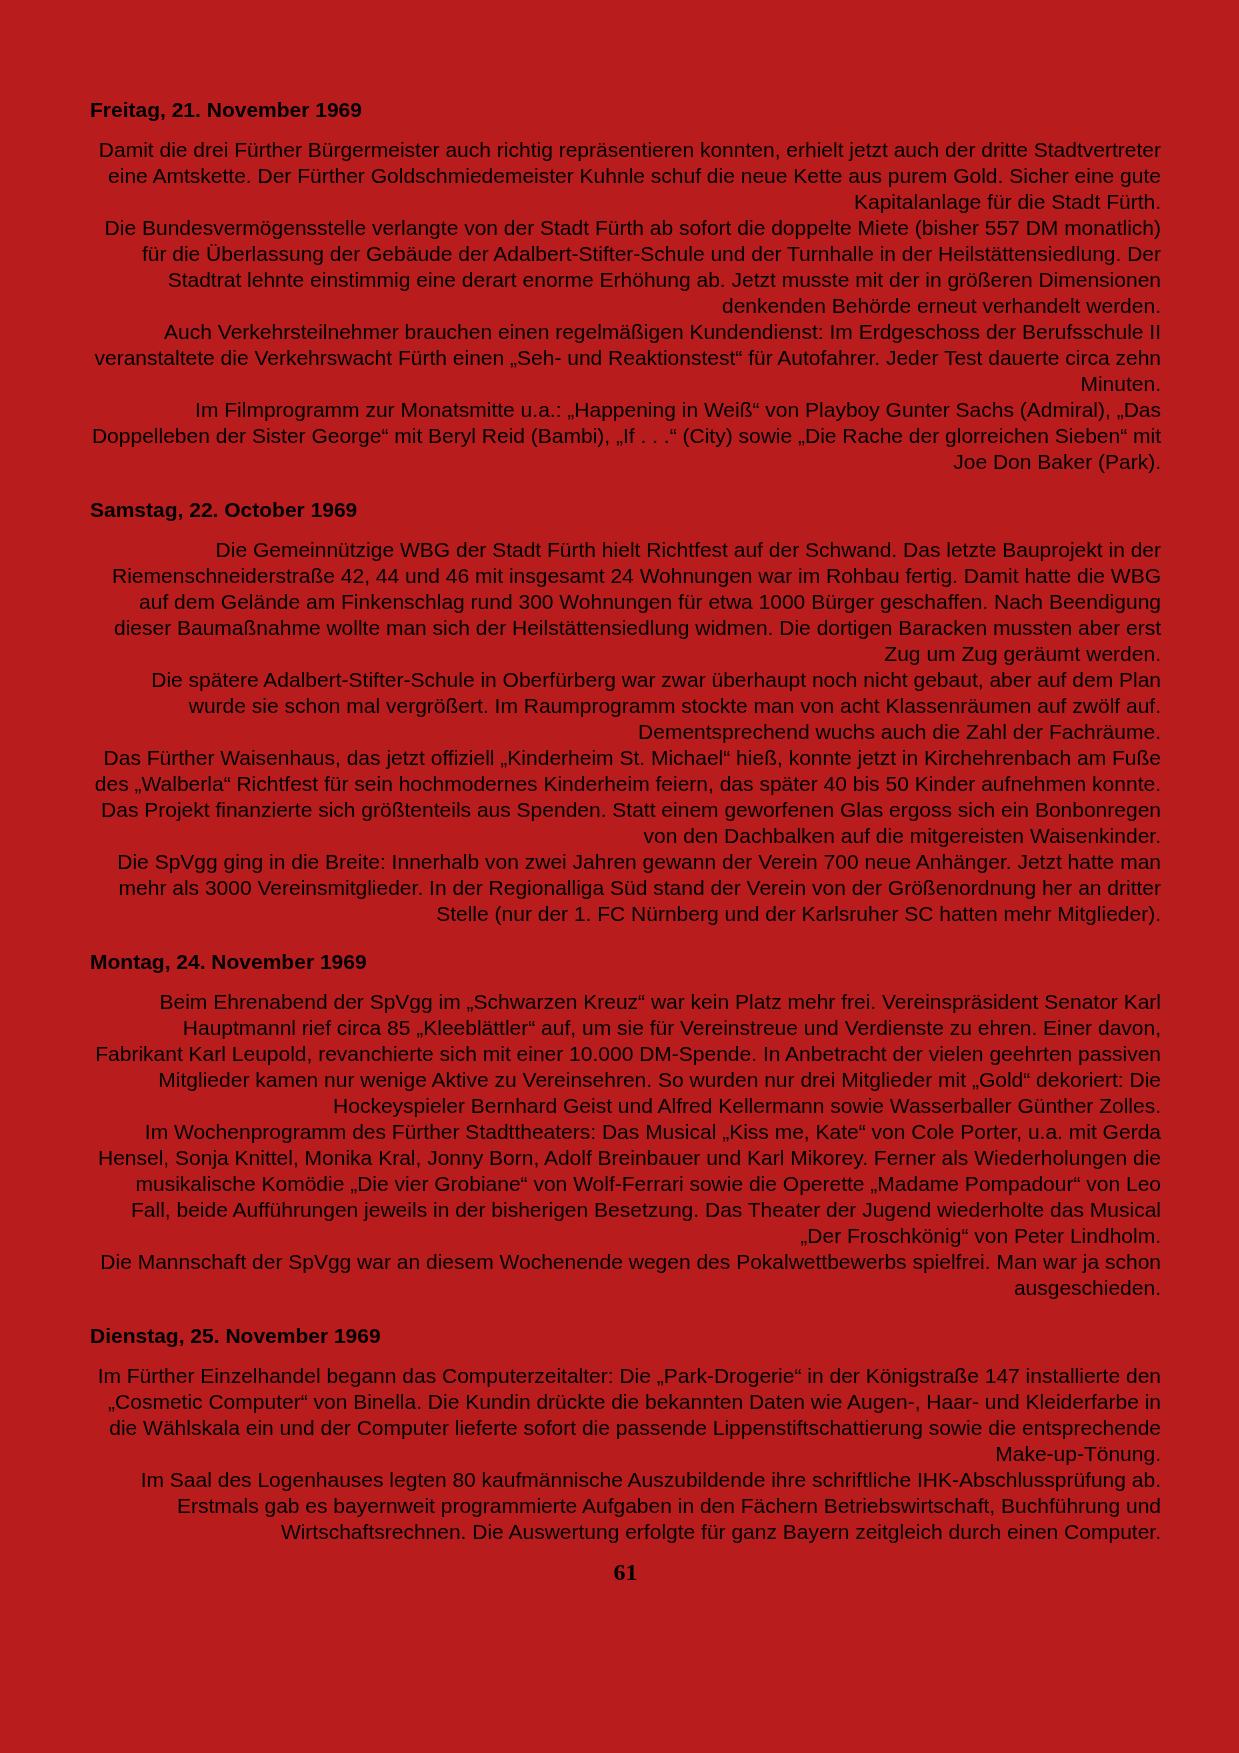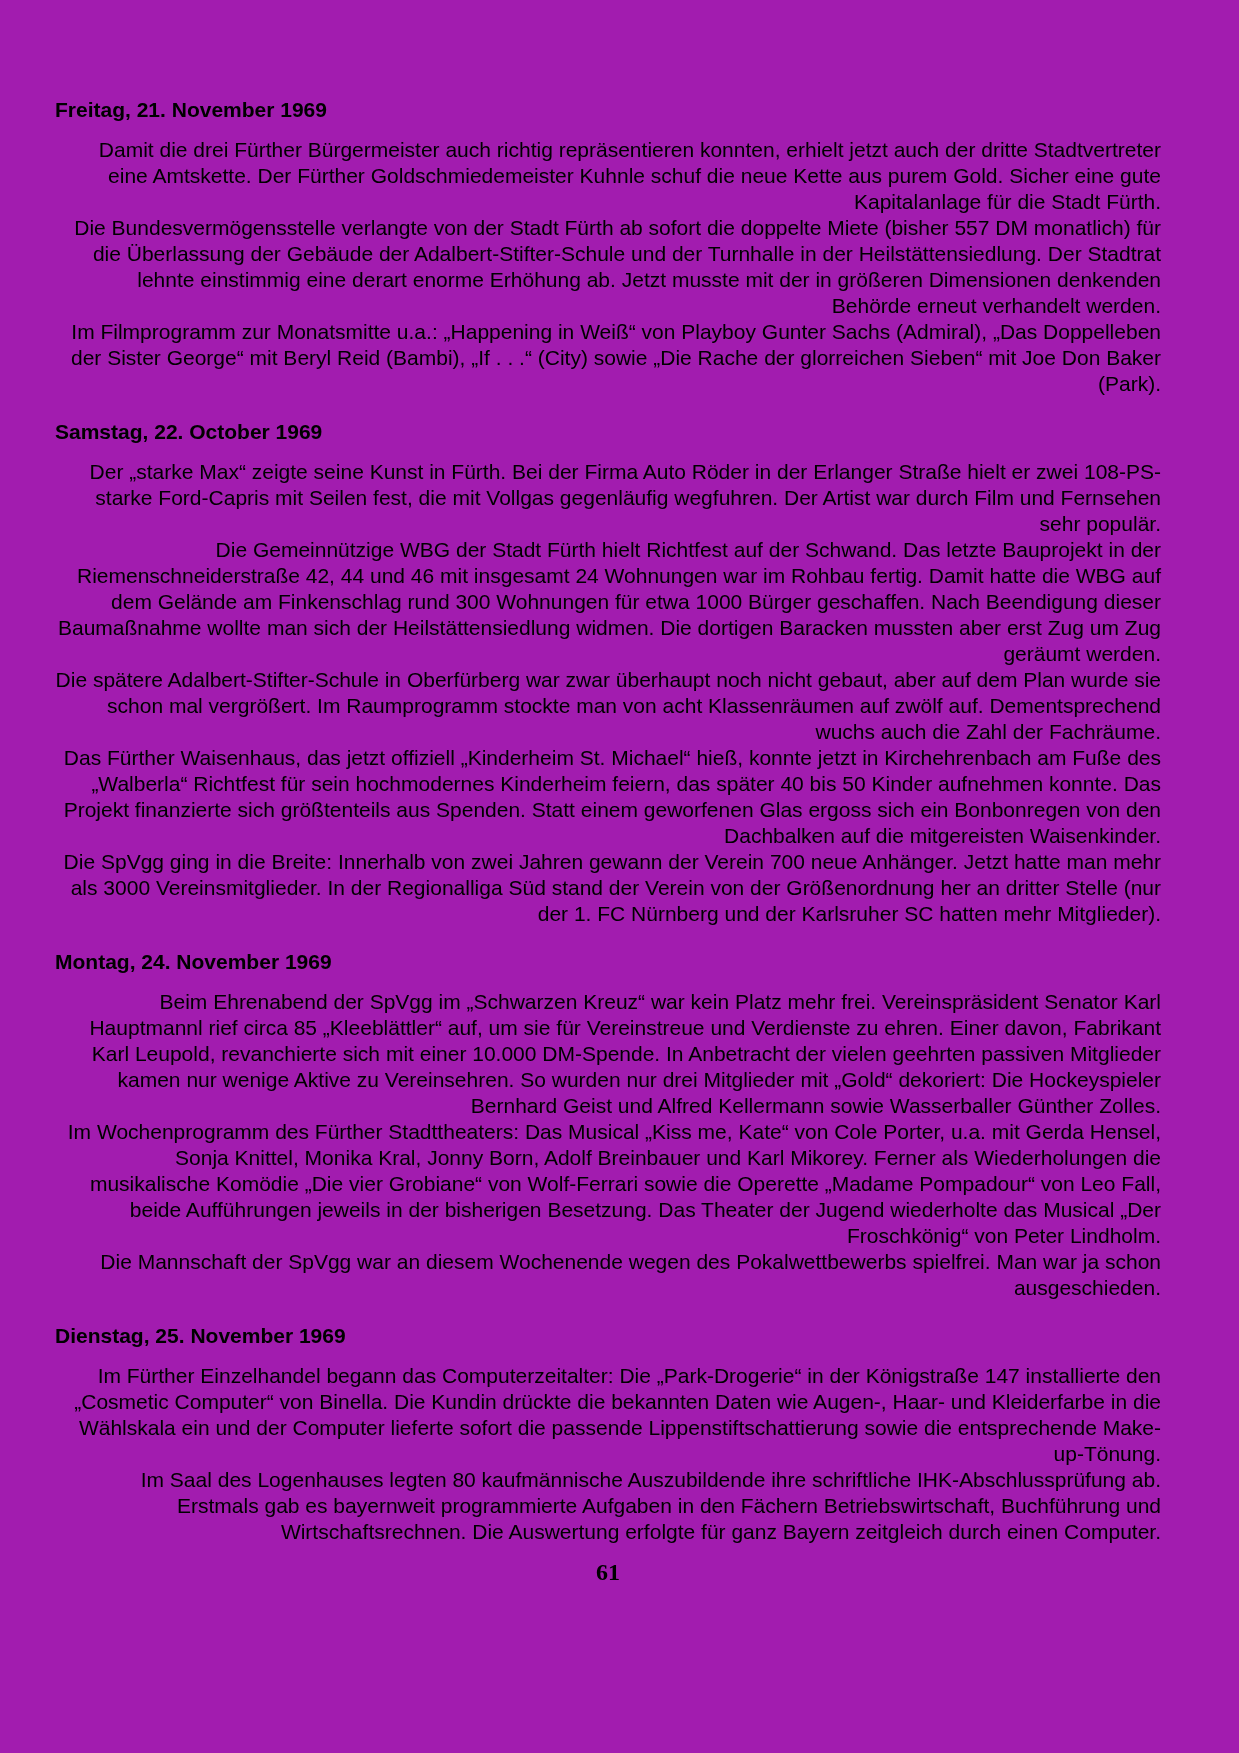--- a/index.html
+++ b/index.html
@@ -5,26 +5,26 @@
   html, body {
     margin: 0;
     padding: 0;
     background: #ffffff;
   }
   .page {
     position: relative;
     width: 1239px;
     height: 1753px;
     box-sizing: border-box;
-    background: #a21caf;
+    background: #b91c1c;
     color: #000000;
     font-family: "Liberation Sans", "DejaVu Sans", sans-serif;
     font-size: 21px;
     line-height: 26px;
-    padding: 97px 78px 0 55px;
+    padding: 97px 78px 0 90px;
     overflow: hidden;
   }
   .section h2 {
     font-size: 21px;
     line-height: 26px;
     font-weight: bold;
     margin: 14px 0 14px 0;
   }
   .section:first-of-type h2 {
     margin-top: 0;
@@ -47,26 +47,26 @@
 </style>
 </head>
 <body>
 
 <main class="page">
 
   <section class="section">
     <h2>Freitag, 21. November 1969</h2>
     <p>Damit die drei Fürther Bürgermeister auch richtig repräsentieren konnten, erhielt jetzt auch der dritte Stadtvertreter eine Amtskette. Der Fürther Goldschmiedemeister Kuhnle schuf die neue Kette aus purem Gold. Sicher eine gute Kapitalanlage für die Stadt Fürth.</p>
     <p>Die Bundesvermögensstelle verlangte von der Stadt Fürth ab sofort die doppelte Miete (bisher 557 DM monatlich) für die Überlassung der Gebäude der Adalbert-Stifter-Schule und der Turnhalle in der Heilstättensiedlung. Der Stadtrat lehnte einstimmig eine derart enorme Erhöhung ab. Jetzt musste mit der in größeren Dimensionen denkenden Behörde erneut verhandelt werden.</p>
+    <p>Auch Verkehrsteilnehmer brauchen einen regelmäßigen Kundendienst: Im Erdgeschoss der Berufsschule II veranstaltete die Verkehrswacht Fürth einen „Seh- und Reaktionstest“ für Autofahrer. Jeder Test dauerte circa zehn Minuten.</p>
     <p>Im Filmprogramm zur Monatsmitte u.a.: „Happening in Weiß“ von Playboy Gunter Sachs (Admiral), „Das Doppelleben der Sister George“ mit Beryl Reid (Bambi), „If . . .“ (City) sowie „Die Rache der glorreichen Sieben“ mit Joe Don Baker (Park).</p>
   </section>
 
   <section class="section">
     <h2>Samstag, 22. October 1969</h2>
-    <p>Der „starke Max“ zeigte seine Kunst in Fürth. Bei der Firma Auto Röder in der Erlanger Straße hielt er zwei 108-PS-starke Ford-Capris mit Seilen fest, die mit Vollgas gegenläufig wegfuhren. Der Artist war durch Film und Fernsehen sehr populär.</p>
     <p>Die Gemeinnützige WBG der Stadt Fürth hielt Richtfest auf der Schwand. Das letzte Bauprojekt in der Riemenschneiderstraße 42, 44 und 46 mit insgesamt 24 Wohnungen war im Rohbau fertig. Damit hatte die WBG auf dem Gelände am Finkenschlag rund 300 Wohnungen für etwa 1000 Bürger geschaffen. Nach Beendigung dieser Baumaßnahme wollte man sich der Heilstättensiedlung widmen. Die dortigen Baracken mussten aber erst Zug um Zug geräumt werden.</p>
     <p>Die spätere Adalbert-Stifter-Schule in Oberfürberg war zwar überhaupt noch nicht gebaut, aber auf dem Plan wurde sie schon mal vergrößert. Im Raumprogramm stockte man von acht Klassenräumen auf zwölf auf. Dementsprechend wuchs auch die Zahl der Fachräume.</p>
     <p>Das Fürther Waisenhaus, das jetzt offiziell „Kinderheim St. Michael“ hieß, konnte jetzt in Kirchehrenbach am Fuße des „Walberla“ Richtfest für sein hochmodernes Kinderheim feiern, das später 40 bis 50 Kinder aufnehmen konnte. Das Projekt finanzierte sich größtenteils aus Spenden. Statt einem geworfenen Glas ergoss sich ein Bonbonregen von den Dachbalken auf die mitgereisten Waisenkinder.</p>
     <p>Die SpVgg ging in die Breite: Innerhalb von zwei Jahren gewann der Verein 700 neue Anhänger. Jetzt hatte man mehr als 3000 Vereinsmitglieder. In der Regionalliga Süd stand der Verein von der Größenordnung her an dritter Stelle (nur der 1. FC Nürnberg und der Karlsruher SC hatten mehr Mitglieder).</p>
   </section>
 
   <section class="section">
     <h2>Montag, 24. November 1969</h2>
     <p>Beim Ehrenabend der SpVgg im „Schwarzen Kreuz“ war kein Platz mehr frei. Vereinspräsident Senator Karl Hauptmannl rief circa 85 „Kleeblättler“ auf, um sie für Vereinstreue und Verdienste zu ehren. Einer davon, Fabrikant Karl Leupold, revanchierte sich mit einer 10.000 DM-Spende. In Anbetracht der vielen geehrten passiven Mitglieder kamen nur wenige Aktive zu Vereinsehren. So wurden nur drei Mitglieder mit „Gold“ dekoriert: Die Hockeyspieler Bernhard Geist und Alfred Kellermann sowie Wasserballer Günther Zolles.</p>
     <p>Im Wochenprogramm des Fürther Stadttheaters: Das Musical „Kiss me, Kate“ von Cole Porter, u.a. mit Gerda Hensel, Sonja Knittel, Monika Kral, Jonny Born, Adolf Breinbauer und Karl Mikorey. Ferner als Wiederholungen die musikalische Komödie „Die vier Grobiane“ von Wolf-Ferrari sowie die Operette „Madame Pompadour“ von Leo Fall, beide Aufführungen jeweils in der bisherigen Besetzung. Das Theater der Jugend wiederholte das Musical „Der Froschkönig“ von Peter Lindholm.</p>

